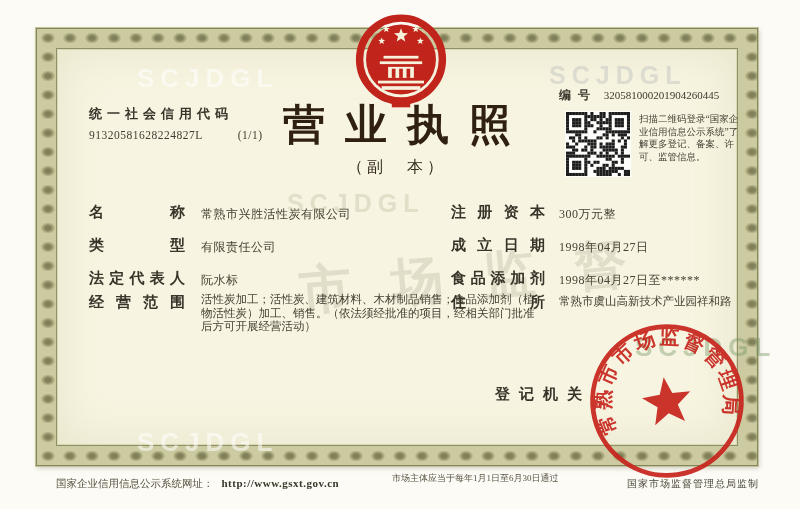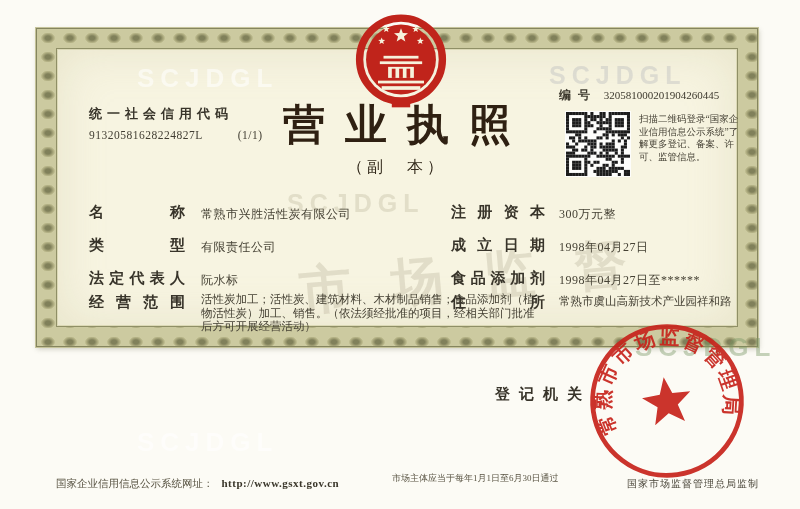--- a/index.html
+++ b/index.html
@@ -1,21 +1,21 @@
 <!DOCTYPE html>
 <html><head>
 <meta charset="utf-8">
 <style>
   * { margin:0; padding:0; box-sizing:border-box; }
   body { background:#e9e9e9; font-family:"Liberation Serif", serif; }
   .screen { position:relative; width:800px; height:509px; background:#fcfbf5; overflow:hidden; }
 
   
   .cert {
-    position:absolute; left:36px; top:28px; width:722px; height:319px;
+    position:absolute; left:36px; top:28px; width:722px; height:438px;
     background-color:#cccaa0;
     background-image: radial-gradient(ellipse 9px 7px at 11px 9px, #80805a 30%, #a5a378 55%, #c1bf92 75%, transparent 78%);
     background-size:22px 19px;
     border:1px solid #85855e;
     box-shadow: 0 0 0 1px #c5c39a, 1px 2px 5px rgba(60,60,30,.25);
   }
   .cert-inner {
     position:absolute; inset:19px; background:#f7f4e1;
     border:1px solid #8f8f66;
     box-shadow: inset 0 0 0 1px #dcd9b6, inset 0 0 48px rgba(190,185,140,.28);

